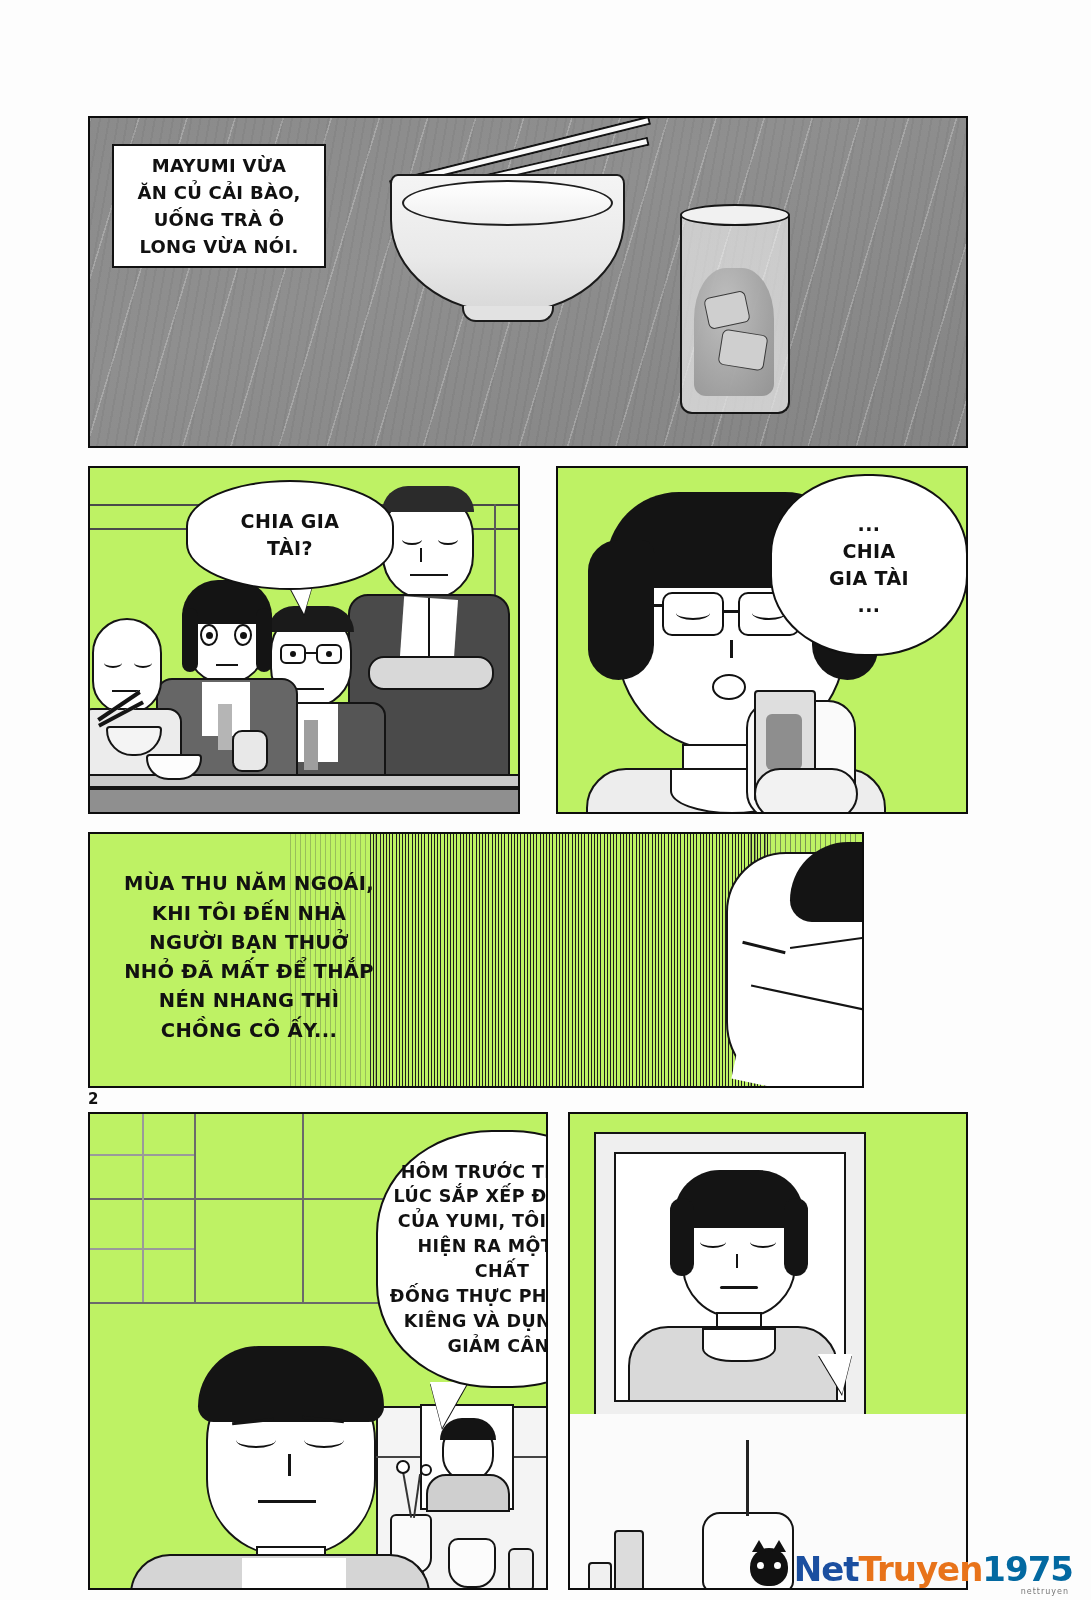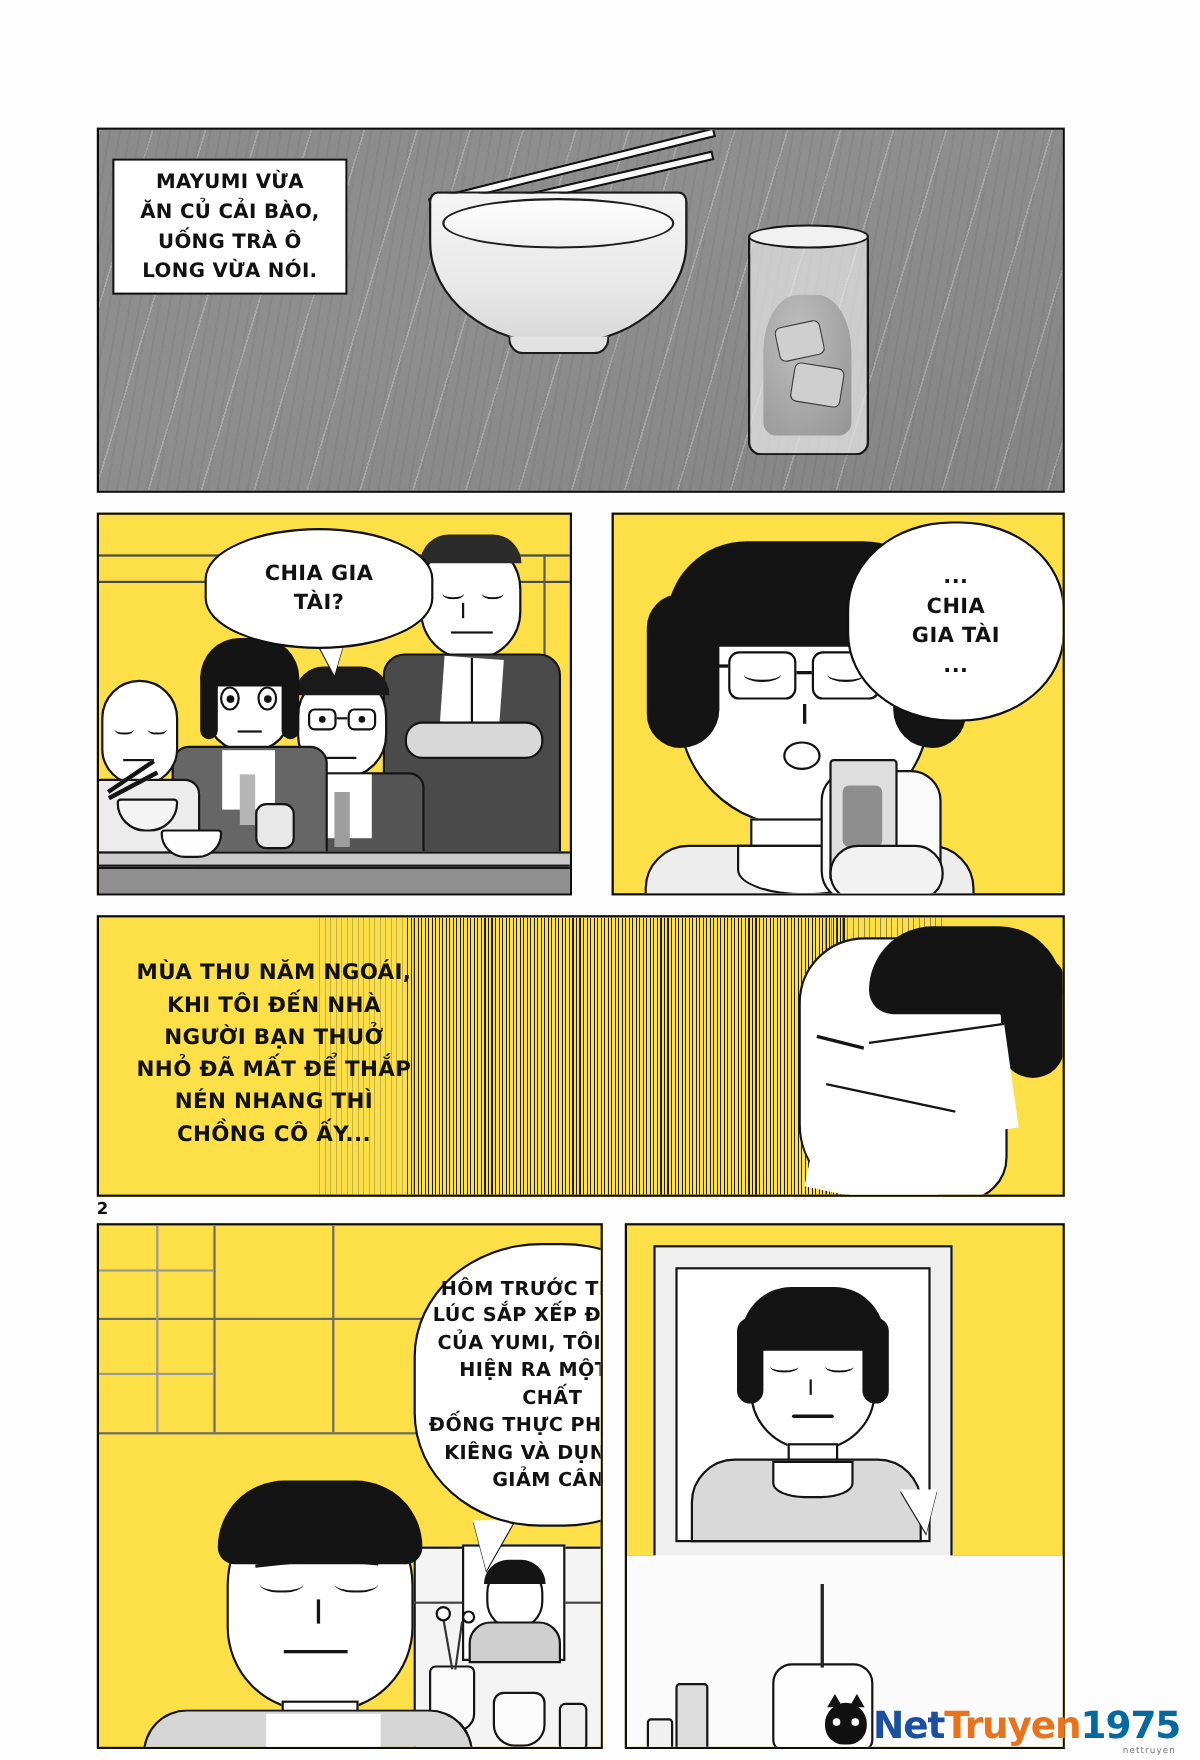--- a/index.html
+++ b/index.html
@@ -19,21 +19,21 @@
     left: 0; top: 0;
     width: 1091px;
     height: 1600px;
     background: #fdfdfd;
   }
 
   
   .panel {
     position: absolute;
     border: 2px solid #0d0d0d;
-    background: #fde047;
+    background: #bef264;
     overflow: hidden;
     box-sizing: border-box;
   }
 
   
   .balloon {
     position: absolute;
     background: #ffffff;
     border: 2px solid #111;
     border-radius: 50% / 42%;
@@ -139,21 +139,21 @@
     opacity:.9;
   }
   .ice {
     position:absolute; border:1.5px solid #3a3a3a; background:#cfcfcf;
     border-radius: 6px;
   }
 
   
   #panel2 { left:88px; top:466px; width:432px; height:348px; }
   #panel3 { left:556px; top:466px; width:412px; height:348px; }
-  #panel4 { left:88px; top:832px; width:880px; height:256px; }
+  #panel4 { left:88px; top:832px; width:776px; height:256px; }
   #panel5 { left:88px; top:1112px; width:460px; height:478px; }
   #panel6 { left:568px; top:1112px; width:400px; height:478px; }
 
   
   .wallline { position:absolute; background:#4a4a4a; height:1.5px; }
   .hatch-v {
     position:absolute;
     background: repeating-linear-gradient(90deg,#1d1d1d 0 1px, rgba(255,255,255,0) 1px 3.2px);
   }
   .hatch-soft {
@@ -245,21 +245,21 @@
     <div class="bowl"></div>
     <div class="bowl-inner"></div>
     <div class="bowl-foot"></div>
 
     <div class="glass"></div>
     <div class="glass-tea"></div>
     <div class="glass-rim"></div>
     <div class="ice" style="left:616px;top:176px;width:40px;height:30px;transform:rotate(-12deg)"></div>
     <div class="ice" style="left:630px;top:214px;width:44px;height:34px;transform:rotate(9deg)"></div>
 
-    <div class="caption-box" style="left:12px; top:26px; width:214px; height:124px;">
+    <div class="caption-box" style="left:22px; top:26px; width:214px; height:124px;">
       <div class="txt" style="font-size:18px;">MAYUMI VỪA
 ĂN CỦ CẢI BÀO,
 UỐNG TRÀ Ô
 LONG VỪA NÓI.</div>
     </div>
   </div>
 
   <div class="panel" id="panel2">
 
     <div class="wallline" style="left:0;top:36px;width:432px;"></div>

